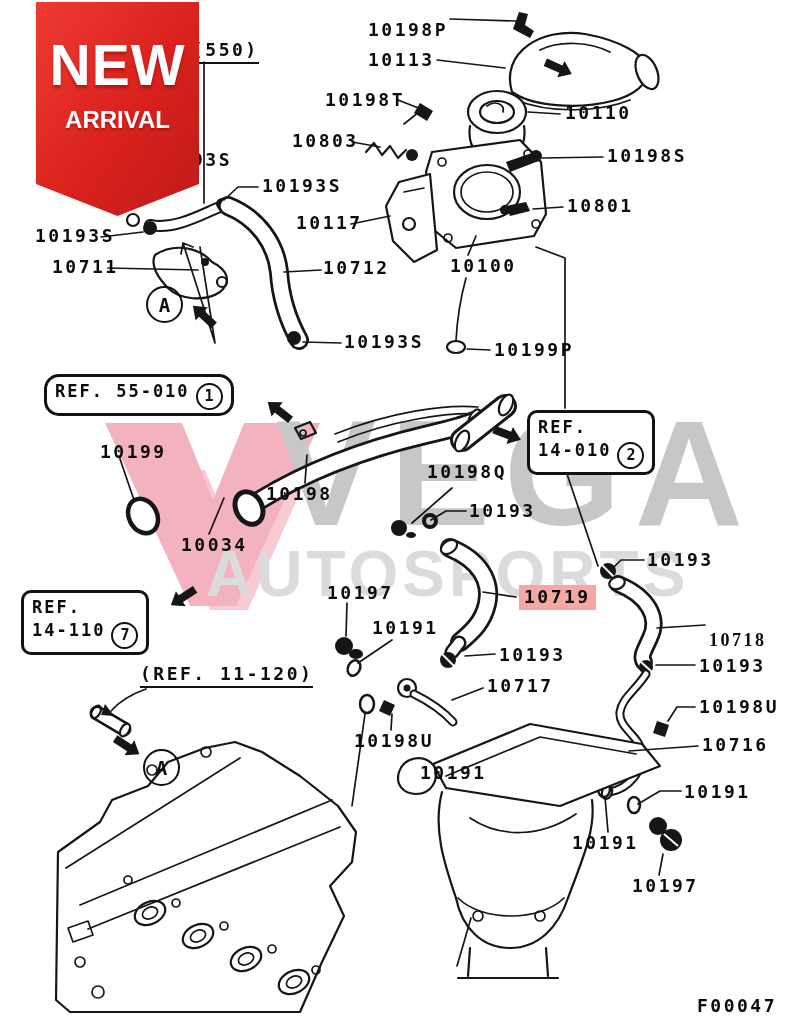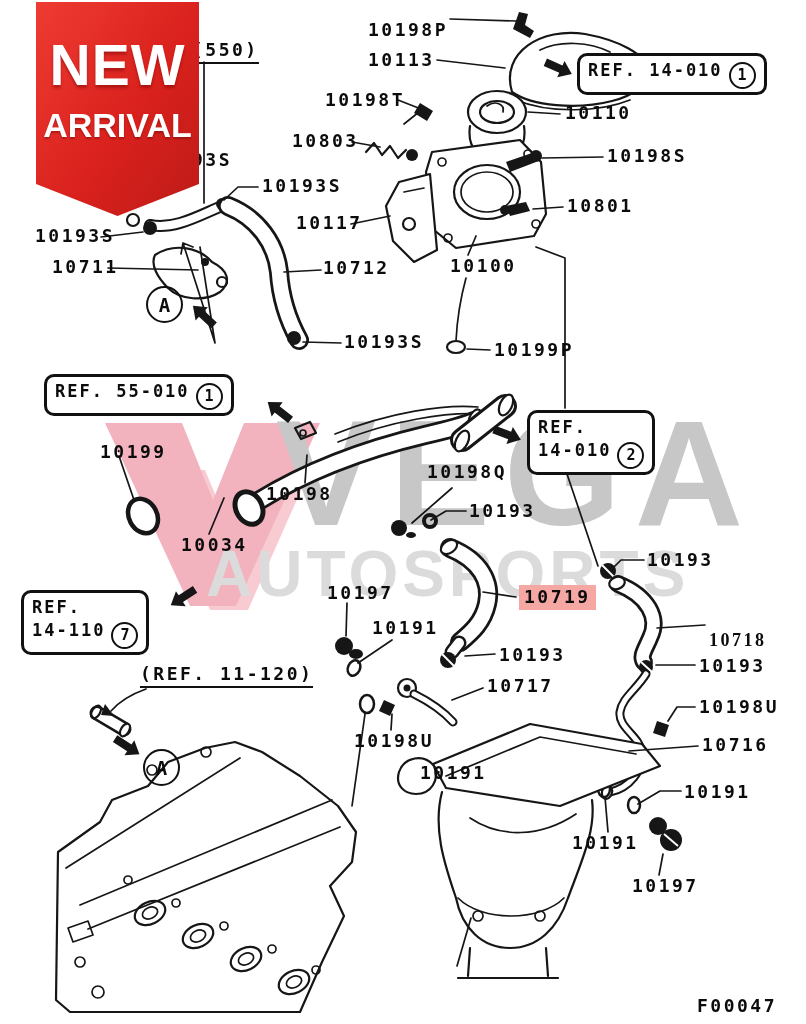--- a/index.html
+++ b/index.html
@@ -35,21 +35,21 @@
   .callout{position:absolute;width:33px;height:33px;border:2.5px solid #111;border-radius:50%;
            display:flex;align-items:center;justify-content:center;
            font:bold 19px "DejaVu Sans Mono",monospace;color:#0c0c0c;}
   
   #ribbon{position:absolute;left:36px;top:2px;width:163px;height:214px;z-index:6;
           background:linear-gradient(125deg,#ef3b33,#da211d 55%,#bd1b18);
           clip-path:polygon(0 0,100% 0,100% 85%,50% 100%,0 85%);
           text-align:center;color:#fff;}
   #ribbon .r1{font-size:57px;font-weight:bold;margin-top:30px;letter-spacing:1px;
               text-shadow:0 3px 3px rgba(100,0,0,.4);}
-  #ribbon .r2{font-size:34px;font-weight:bold;margin-top:8px;letter-spacing:0;
+  #ribbon .r2{font-size:24px;font-weight:bold;margin-top:8px;letter-spacing:0;
               text-shadow:0 2px 2px rgba(100,0,0,.4);}
 </style>
 </head>
 <body>
 
 <div id="watermark">
   <svg width="806" height="1024">
     <polygon points="150,470 205,470 228,525 252,470 310,470 248,610 210,610" fill="#f8cbd3"></polygon>
     <polygon points="105,423 182,423 213,500 244,423 320,423 236,606 190,606" fill="#f3b3be"></polygon>
   </svg>
@@ -289,24 +289,21 @@
     <div class="part-label" style="left: 487px; top: 676px;">10717</div>
     <div class="part-label underline" style="left: 140px; top: 664px;">(REF. 11-120)</div>
     <div class="part-label" style="left: 699px; top: 697px;">10198U</div>
     <div class="part-label" style="left: 702px; top: 735px;">10716</div>
     <div class="part-label" style="left: 354px; top: 731px;">10198U</div>
     <div class="part-label" style="left: 420px; top: 763px;">10191</div>
     <div class="part-label" style="left: 684px; top: 782px;">10191</div>
     <div class="part-label" style="left: 572px; top: 833px;">10191</div>
     <div class="part-label" style="left: 632px; top: 876px;">10197</div>
     <div class="part-label" style="left: 697px; top: 996px;">F00047</div>
-    <div class="ref-box" style="left: 577px; top: 53px;">
-      <div>REF. 14-010<span class="circ">1</span></div>
-    </div>
-    <div class="ref-box" style="left: 44px; top: 374px;">
+    <div class="ref-box" style="left: 44px; top: 374px; border-radius: 15px;">
       <div>REF. 55-010<span class="circ">1</span></div>
     </div>
     <div class="ref-box" style="left: 527px; top: 410px;">
       <div>REF.</div>
       <div>14-010<span class="circ">2</span></div>
     </div>
     <div class="ref-box" style="left: 21px; top: 590px;">
       <div>REF.</div>
       <div>14-110<span class="circ">7</span></div>
     </div>

